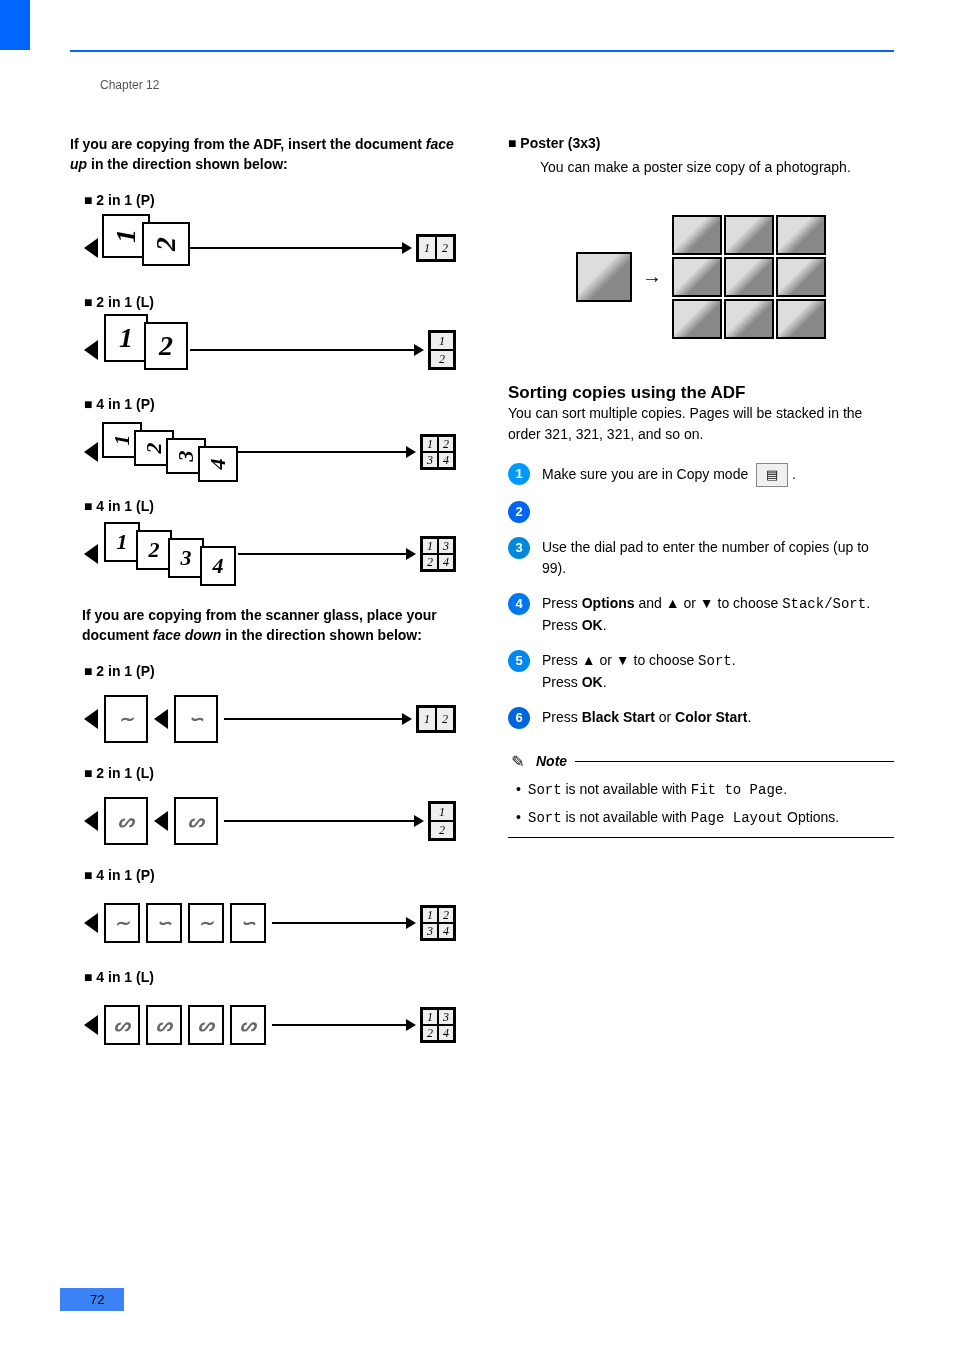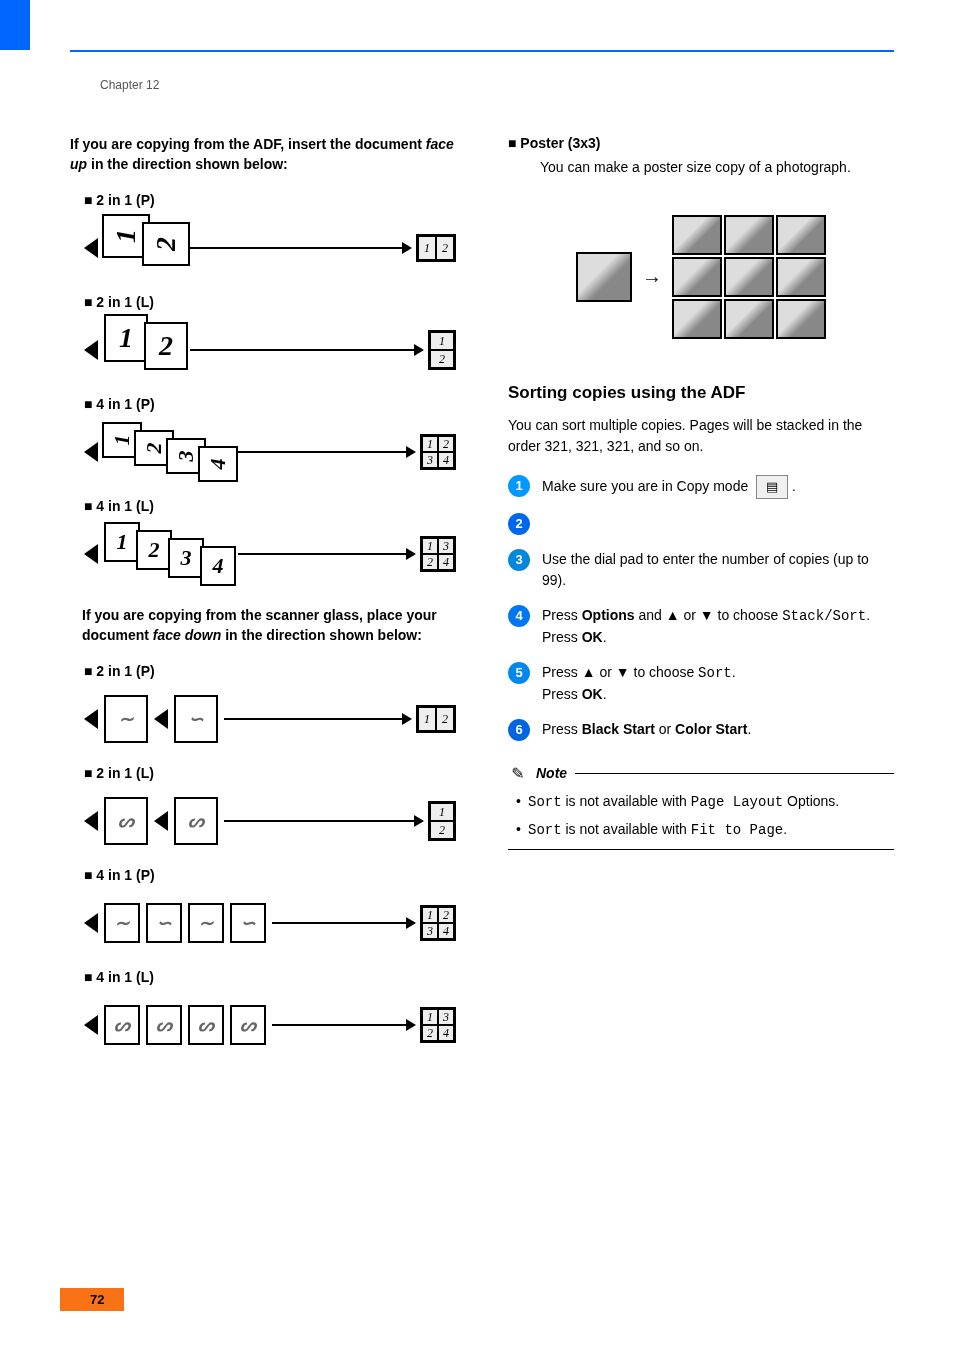--- a/index.html
+++ b/index.html
@@ -181,21 +181,20 @@
       font-size: 20px;
       font-weight: bold;
     }
     .subheading {
       font-weight: bold;
       font-size: 17px;
     }
     .body-text {
       line-height: 1.5;
       margin-bottom: 18px;
-      margin-top: 12px;
     }
     .step {
       display: flex;
       align-items: flex-start;
       gap: 12px;
       margin-bottom: 14px;
       line-height: 1.5;
     }
     .step-num {
       width: 22px;
@@ -275,23 +274,23 @@
     }
     .note-end-rule {
       height: 1px;
       background: #000;
       margin-top: 8px;
     }
     .page-num-box {
       position: absolute;
       left: 60px;
       bottom: 40px;
-      background: #f97316;
+      background: #3b82f6;
       padding: 4px 20px 4px 30px;
-      font-weight: bold;
+      font-weight: normal;
       font-size: 13px;
     }
     .poster-desc {
       margin-left: 32px;
       line-height: 1.5;
     }
   </style>
 </head>
 <body>
 
@@ -540,24 +539,24 @@
     </div>
 
     <div class="note-box">
       <div class="note-header">
         <span class="note-icon">✎</span>
         <span class="note-title">Note</span>
         <span class="note-rule"></span>
       </div>
       <ul class="note-list">
         <li>
-          <span class="mono">Sort</span><span> is not available with </span><span class="mono">Page Layout</span><span> Options.</span>
+          <span class="mono">Sort</span><span> is not available with </span><span class="mono">Fit to Page</span><span>.</span>
         </li>
         <li>
-          <span class="mono">Sort</span><span> is not available with </span><span class="mono">Fit to Page</span><span>.</span>
+          <span class="mono">Sort</span><span> is not available with </span><span class="mono">Page Layout</span><span> Options.</span>
         </li>
       </ul>
       <div class="note-end-rule"></div>
     </div>
 
   </div>
 </div>
 
 <div class="page-num-box">72</div>
 

